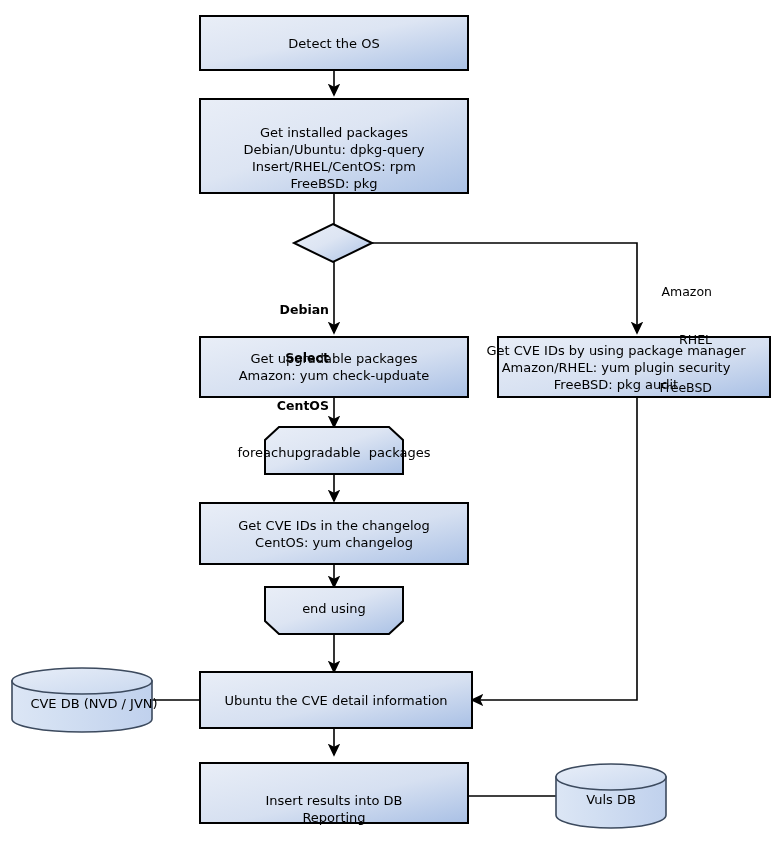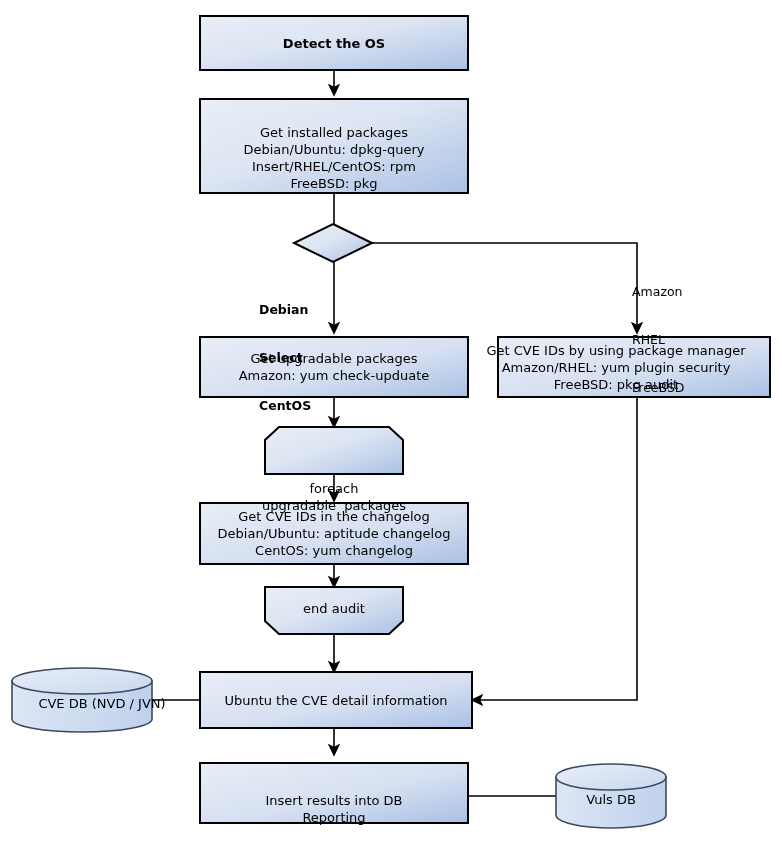--- a/index.html
+++ b/index.html
@@ -28,21 +28,21 @@
     text-align:center;
     color:#000000;
     font-size:13px;
     line-height:17px;
     white-space:pre;
     pointer-events:none;
     letter-spacing:0px;
   }
   .edge-label{
     position:absolute;
-    text-align:left;
+    text-align:right;
     color:#000000;
     font-size:12.5px;
     line-height:16px;
     white-space:pre;
     pointer-events:none;
   }
 </style>
 </head>
 <body>
 
@@ -125,21 +125,21 @@
       <path d="M 12 681 L 12 719 A 70 13 0 0 0 152 719 L 152 681 Z" fill="url(#gradCylBody)" stroke="#3c4a5e" stroke-width="1.6"></path>
       <ellipse cx="82" cy="681" rx="70" ry="13" fill="url(#gradCylTop)" stroke="#3c4a5e" stroke-width="1.6"></ellipse>
     </g>
 
     <g>
       <path d="M 556 777 L 556 815 A 55 13 0 0 0 666 815 L 666 777 Z" fill="url(#gradCylBody)" stroke="#3c4a5e" stroke-width="1.6"></path>
       <ellipse cx="611" cy="777" rx="55" ry="13" fill="url(#gradCylTop)" stroke="#3c4a5e" stroke-width="1.6"></ellipse>
     </g>
   </svg>
 
-  <div class="node-label" style="left:200px; top:16px; width:268px; height:54px;font-weight:bold;">
+  <div class="node-label" style="left:200px; top:16px; width:268px; height:54px;">
     <span>Detect the OS</span>
   </div>
 
   <div class="node-label" style="left:200px; top:99px; width:268px; height:118px; flex-direction:column;">
     <span>Get installed packages</span>
     <span>Debian/Ubuntu: dpkg-query</span>
     <span>Insert/RHEL/CentOS: rpm</span>
     <span>FreeBSD: pkg</span>
   </div>
 
@@ -159,45 +159,44 @@
     <span>Get upgradable packages</span>
     <span>Amazon: yum check-upduate</span>
   </div>
 
   <div class="node-label" style="left:498px; top:337px; width:236px; height:60px; flex-direction:column;">
     <span>Get CVE IDs by using package manager</span>
     <span>Amazon/RHEL: yum plugin security</span>
     <span>FreeBSD: pkg audit</span>
   </div>
 
-  <div class="node-label" style="left:265px; top:431px; width:138px; height:43px; flex-direction:column;margin-top:44px;">
+  <div class="node-label" style="left:265px; top:431px; width:138px; height:43px; flex-direction:row;">
     <span>foreach</span>
     <span>upgradable  packages</span>
   </div>
 
   <div class="node-label" style="left:200px; top:503px; width:268px; height:61px; flex-direction:column;text-align:right;">
     <span>Get CVE IDs in the changelog</span>
-    <span>Debian/Ubuntu: aptitude changelog</span>
     <span>CentOS: yum changelog</span>
   </div>
 
   <div class="node-label" style="left:265px; top:587px; width:138px; height:43px;">
-    <span>end audit</span>
+    <span>end using</span>
   </div>
 
   <div class="node-label" style="left:200px; top:672px; width:272px; height:56px;">
     <span>Ubuntu the CVE detail information</span>
   </div>
 
   <div class="node-label" style="left:200px; top:763px; width:268px; height:60px; flex-direction:column;margin-top:16px;">
     <span>Insert results into DB</span>
     <span>Reporting</span>
   </div>
 
-  <div class="node-label" style="left:12px; top:687px; width:140px; height:32px;padding-left:20px;">
+  <div class="node-label" style="left:4px; top:687px; width:140px; height:32px;padding-left:20px;">
     <span>CVE DB (NVD / JVN)</span>
   </div>
 
   <div class="node-label" style="left:556px; top:783px; width:110px; height:32px;">
     <span>Vuls DB</span>
   </div>
 
 </div>
 
 </body></html>

